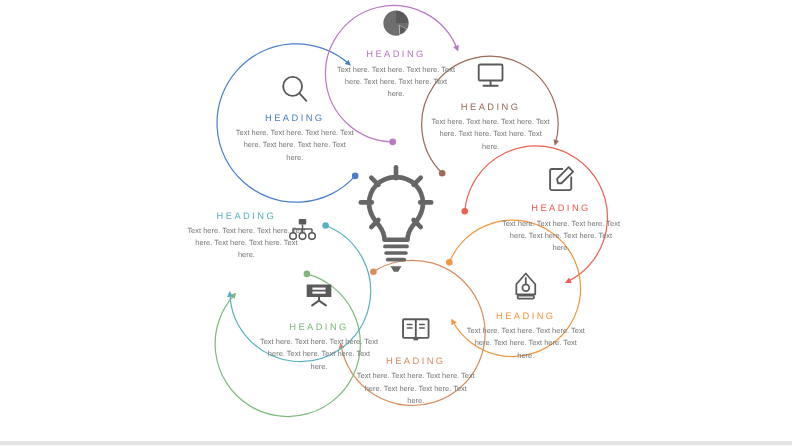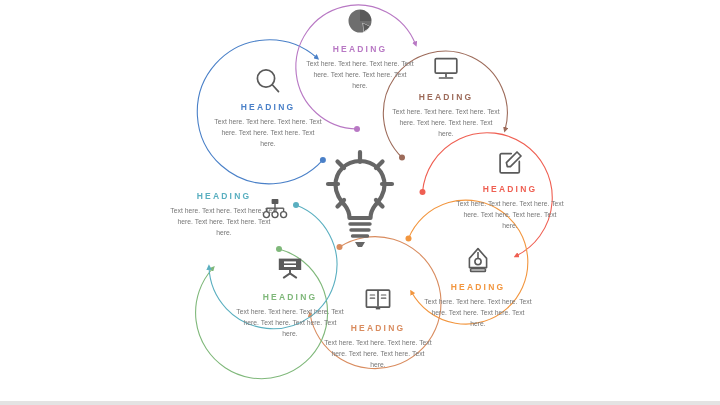--- a/index.html
+++ b/index.html
@@ -25,21 +25,21 @@
     pointer-events:none;
   }
   .node .icon{
     display:block;
     height:34px;
     margin:0 auto 3px auto;
   }
   .node .icon svg{display:block;margin:0 auto;}
   .node .heading{
     font-size:8.5px;
-    font-weight:bold;
+    font-weight:normal;
     letter-spacing:2.2px;
     margin:0 0 4px 0;
     line-height:1.1;
   }
   .node .body{
     font-size:6.8px;
     line-height:1.62;
     color:#777777;
     margin:0 auto;
     width:108px;

